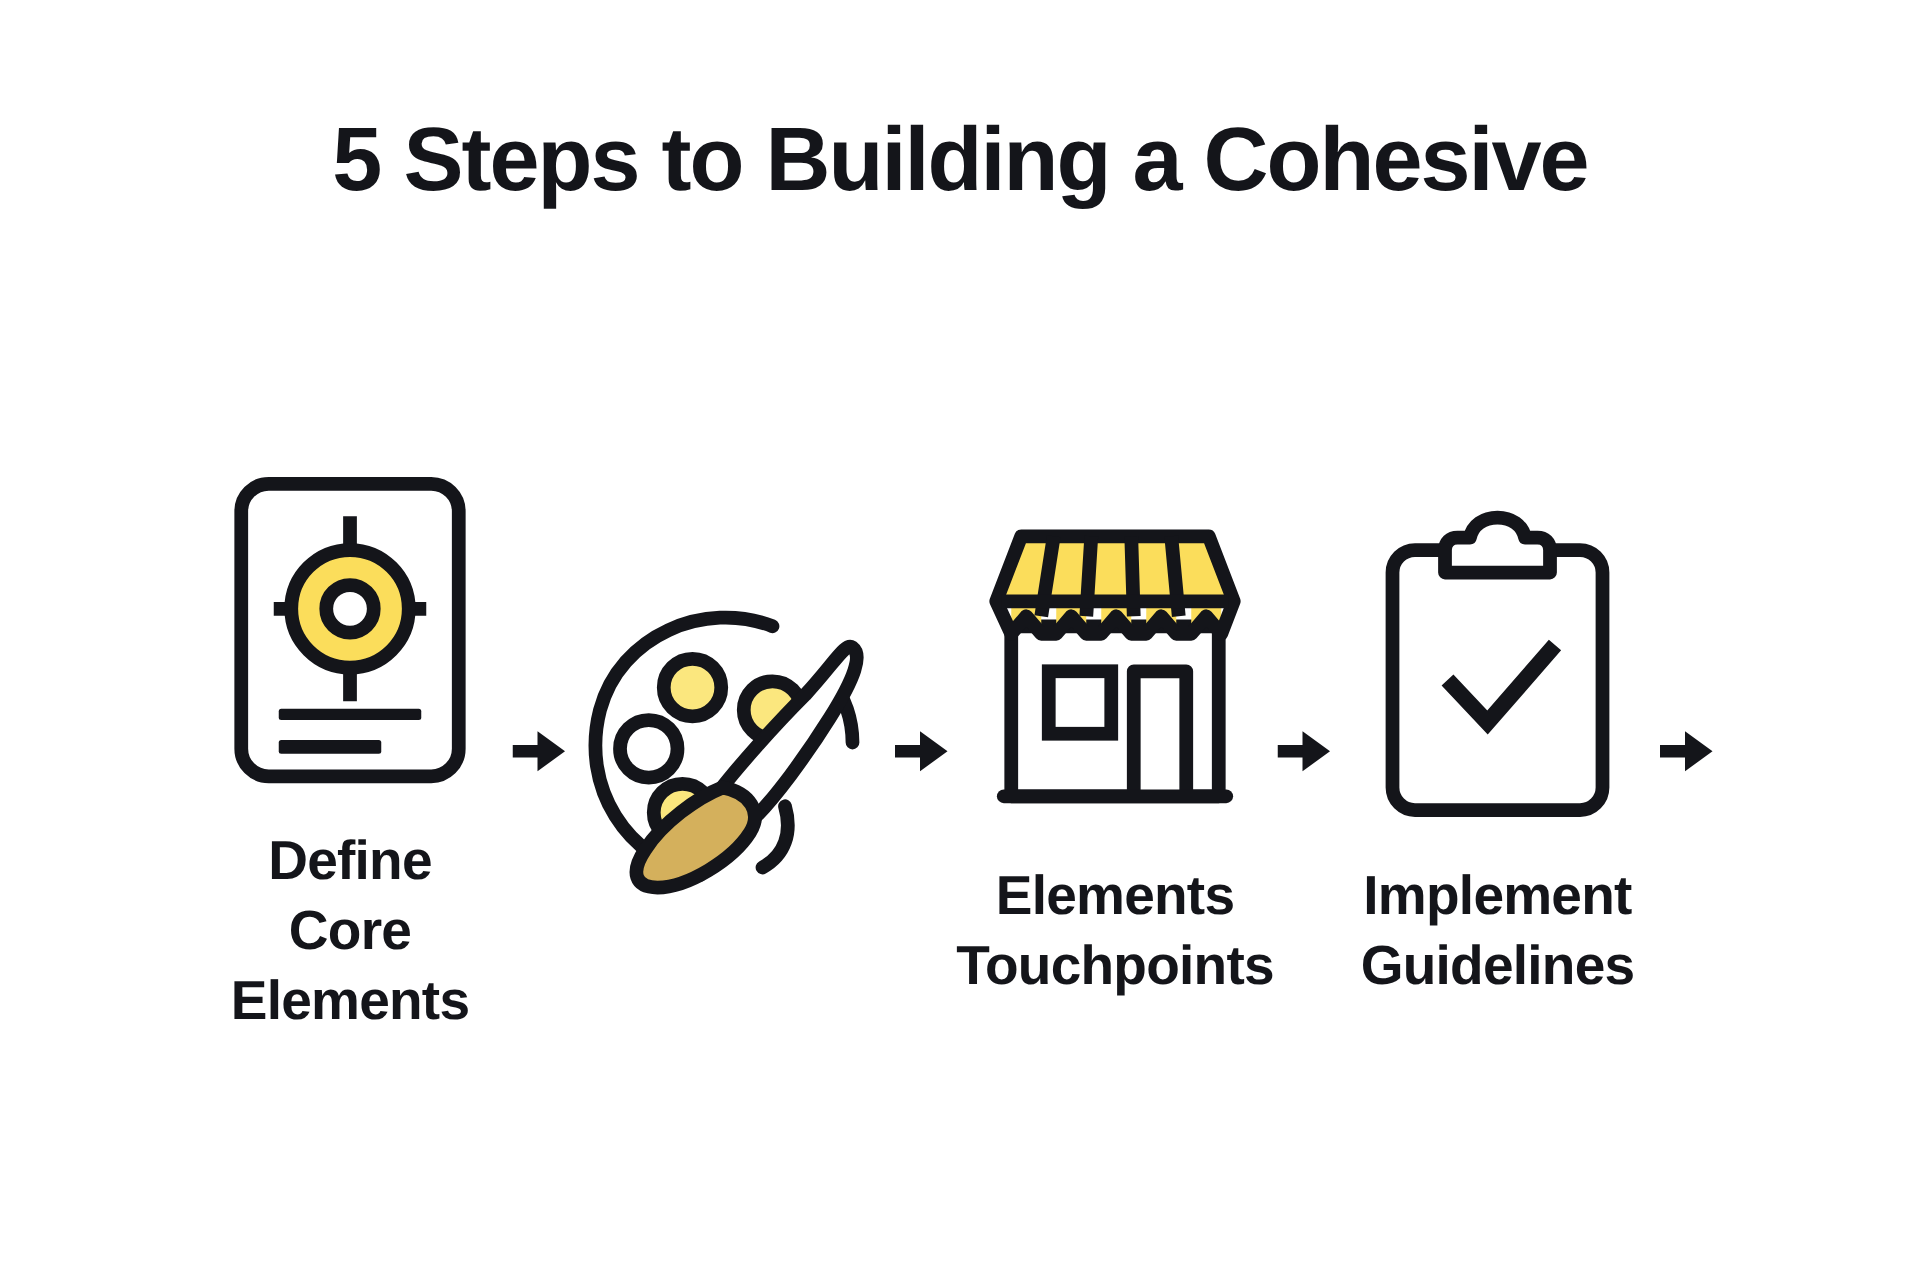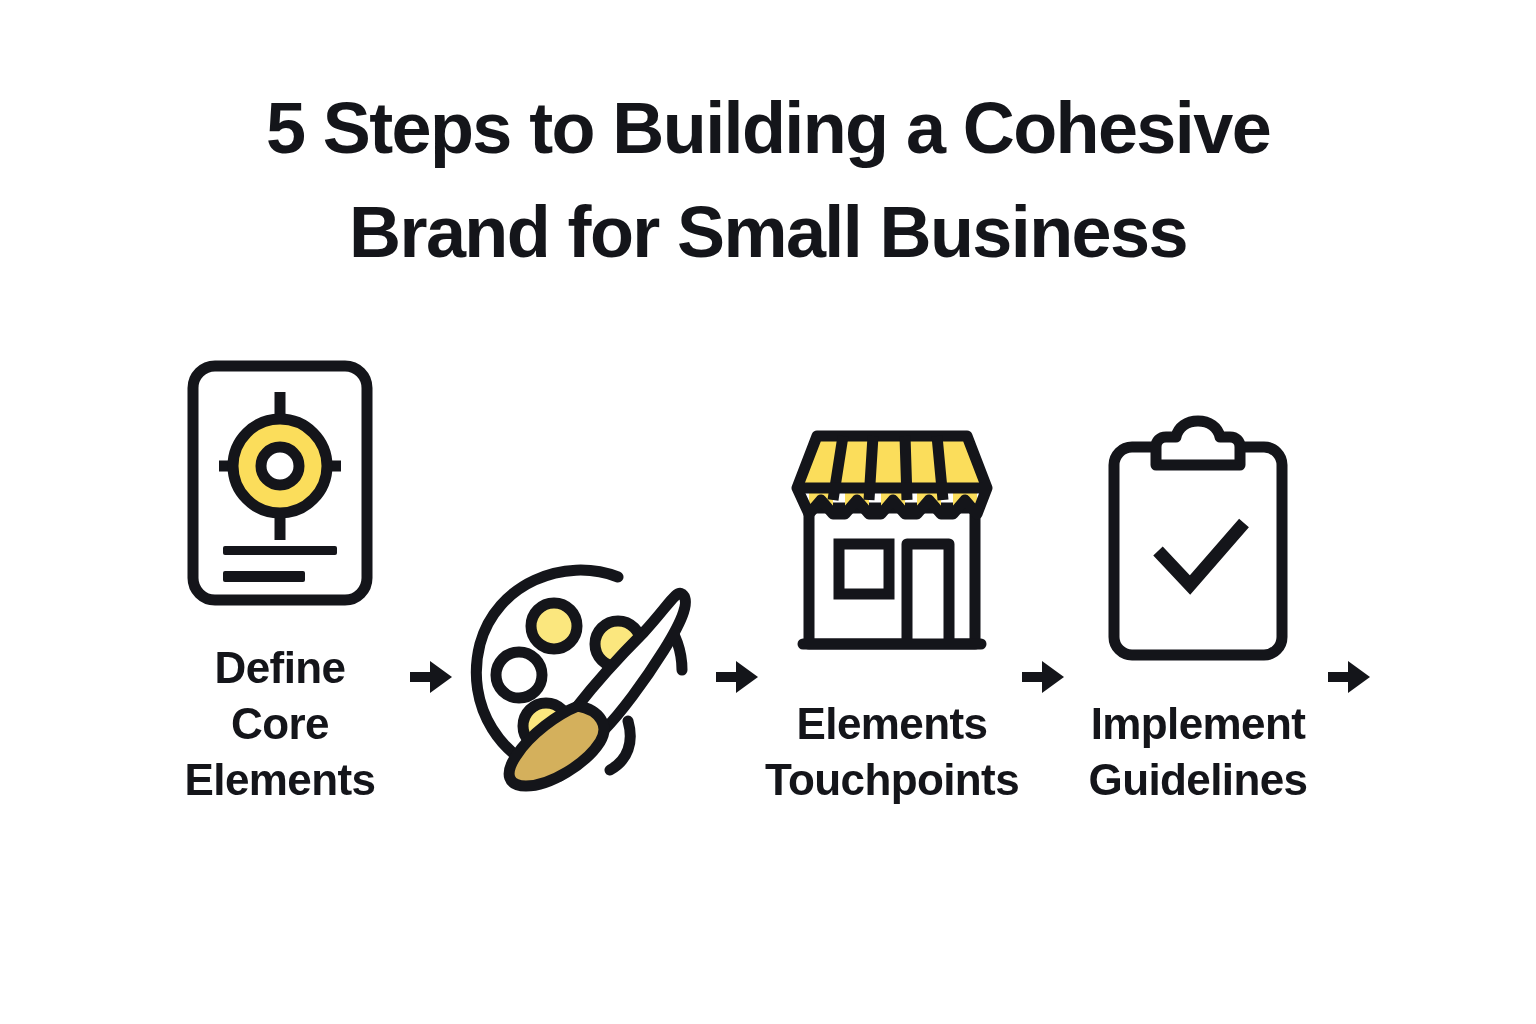--- a/index.html
+++ b/index.html
@@ -36,26 +36,26 @@
     font-size: 72px;
     line-height: 104px;
     letter-spacing: -1.6px;
     color: #14151a;
     white-space: nowrap;
   }
 
   
   .steps {
     position: absolute;
-    top: 352px;
+    top: 373px;
     left: 52px;
     width: 1432px;
     display: flex;
     flex-direction: row;
-    align-items: flex-end;
+    align-items: center;
     justify-content: center;
   }
 
   .step {
     width: 248px;
     display: flex;
     flex-direction: column;
     align-items: center;
     flex: 0 0 auto;
   }
@@ -94,21 +94,20 @@
   }
   .arrow svg { display: block; }
 </style>
 </head>
 <body>
 
 <div class="canvas">
 
   <div class="title-block">
     <span class="title-line">5 Steps to Building a Cohesive</span>
-    <span class="title-line">Brand for Small Business</span>
   </div>
 
   <div class="steps">
 
     <div class="step">
       <div class="step-icon">
         <svg width="186" height="246" viewBox="0 0 186 246" fill="none">
 
           <rect x="6" y="6" width="174" height="234" rx="22" ry="22" fill="#ffffff" stroke="#14151a" stroke-width="11"></rect>
 

